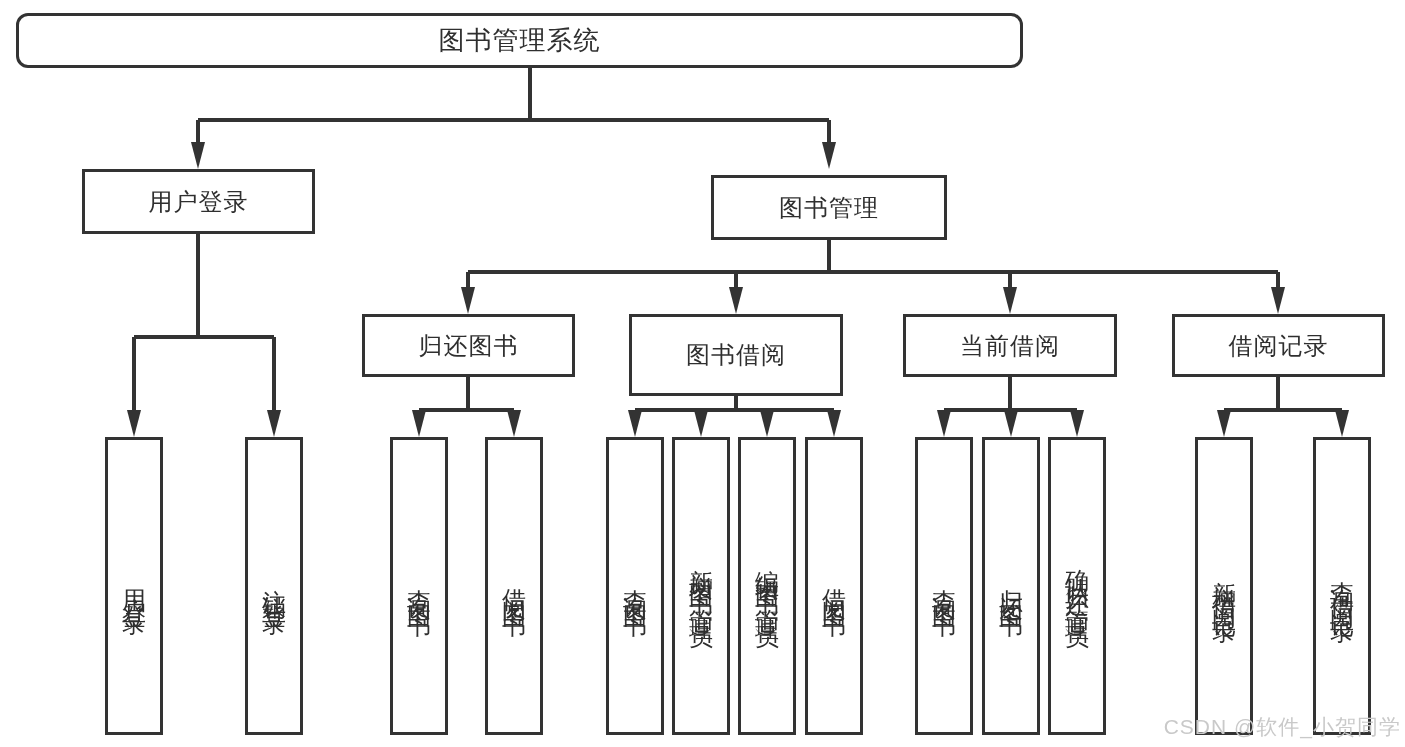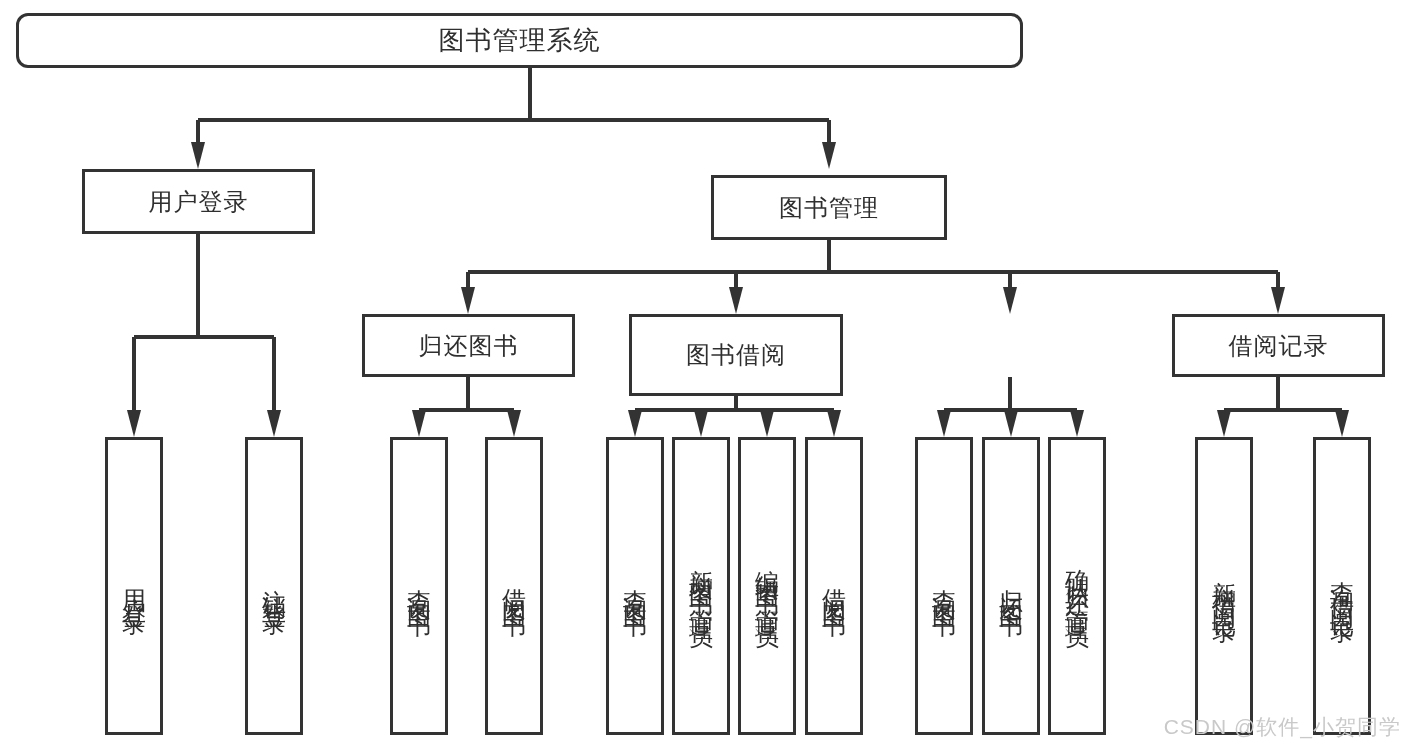--- a/index.html
+++ b/index.html
@@ -108,20 +108,23 @@
   <div class="node h-node" style="left:711px;top:169px;width:236px;height:65px;margin-top:6px;">
     <span class="lbl">图书管理</span>
   </div>
 
   <div class="node h-node" style="left:362px;top:314px;width:213px;height:63px;">
     <span class="lbl">归还图书</span>
   </div>
   <div class="node h-node" style="left:629px;top:314px;width:214px;height:82px;">
     <span class="lbl">图书借阅</span>
   </div>
+  <div class="node h-node" style="left:903px;top:314px;width:214px;height:63px;">
+    <span class="lbl">当前借阅</span>
+  </div>
   <div class="node h-node" style="left:1172px;top:314px;width:213px;height:63px;">
     <span class="lbl">借阅记录</span>
   </div>
 
   <div class="node v-node" style="left:105px;top:437px;width:58px;height:298px;">
     <span class="lbl">用户登录</span>
   </div>
   <div class="node v-node" style="left:245px;top:437px;width:58px;height:298px;">
     <span class="lbl">注销登录</span>
   </div>

